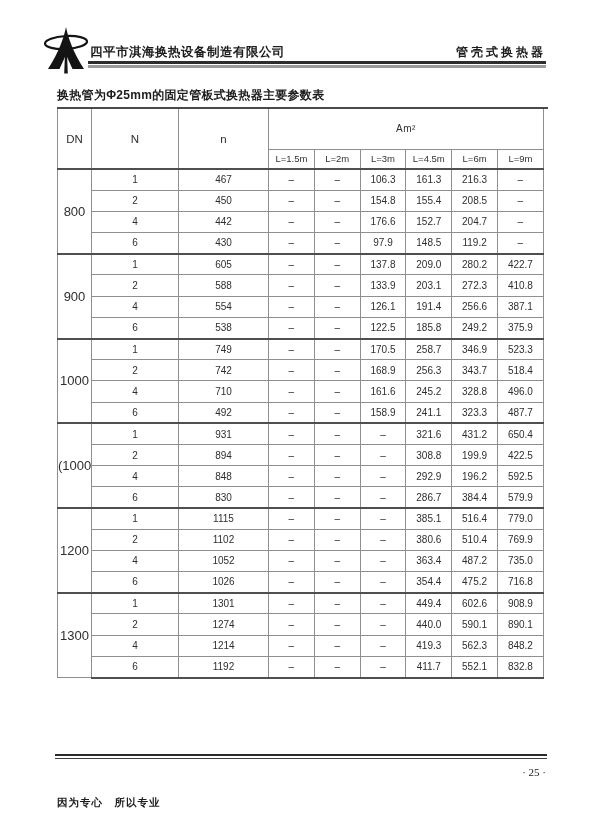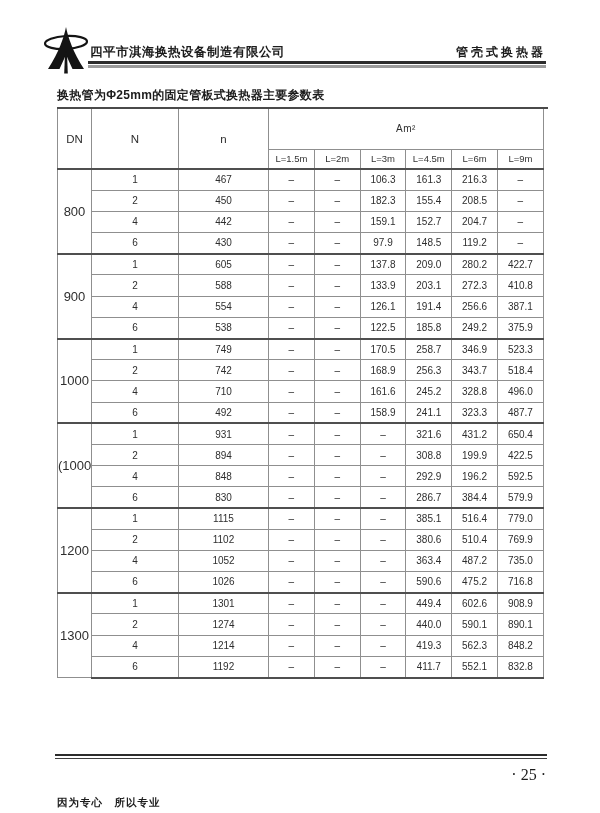--- a/index.html
+++ b/index.html
@@ -77,21 +77,21 @@
     border-top: 2px solid #2c2c2c; border-bottom: 1px solid #3d3d3d;
   }
   .footer-slogan {
     position: absolute; left: 57px; top: 796px;
     font-size: 10.5px; font-weight: bold; color: #1c1c1c;
     letter-spacing: 1px; white-space: nowrap;
   }
   .footer-page {
     position: absolute; right: 54px; top: 766px;
     font-family: "Liberation Serif", "DejaVu Serif", serif;
-    font-size: 16px; color: #1c1c1c; white-space: nowrap;
+    font-size: 11px; color: #1c1c1c; white-space: nowrap;
   }
 </style>
 </head>
 <body>
 
 <div class="page">
 
   <svg class="logo" viewBox="0 0 44 50" xmlns="http://www.w3.org/2000/svg">
     <ellipse cx="22" cy="16.5" rx="21" ry="6.5" fill="none" stroke="#141414" stroke-width="2.2" transform="rotate(-3 22 16.5)"></ellipse>
     <path fill="#141414" d="M22,1 C20,11 15,26 4,43 L15.5,43 C18,37.5 20.3,32.5 22,28.5
@@ -148,31 +148,31 @@
             <td>106.3</td>
             <td>161.3</td>
             <td>216.3</td>
             <td>–</td>
           </tr>
           <tr>
             <td>2</td>
             <td>450</td>
             <td>–</td>
             <td>–</td>
-            <td>182.3</td>
+            <td>154.8</td>
             <td>155.4</td>
             <td>208.5</td>
             <td>–</td>
           </tr>
           <tr>
             <td>4</td>
             <td>442</td>
             <td>–</td>
             <td>–</td>
-            <td>159.1</td>
+            <td>176.6</td>
             <td>152.7</td>
             <td>204.7</td>
             <td>–</td>
           </tr>
           <tr>
             <td>6</td>
             <td>430</td>
             <td>–</td>
             <td>–</td>
             <td>97.9</td>
@@ -333,21 +333,21 @@
             <td>363.4</td>
             <td>487.2</td>
             <td>735.0</td>
           </tr>
           <tr>
             <td>6</td>
             <td>1026</td>
             <td>–</td>
             <td>–</td>
             <td>–</td>
-            <td>590.6</td>
+            <td>354.4</td>
             <td>475.2</td>
             <td>716.8</td>
           </tr>
           <tr class="group-start">
             <td rowspan="4" class="dn-cell">1300</td>
             <td>1</td>
             <td>1301</td>
             <td>–</td>
             <td>–</td>
             <td>–</td>

